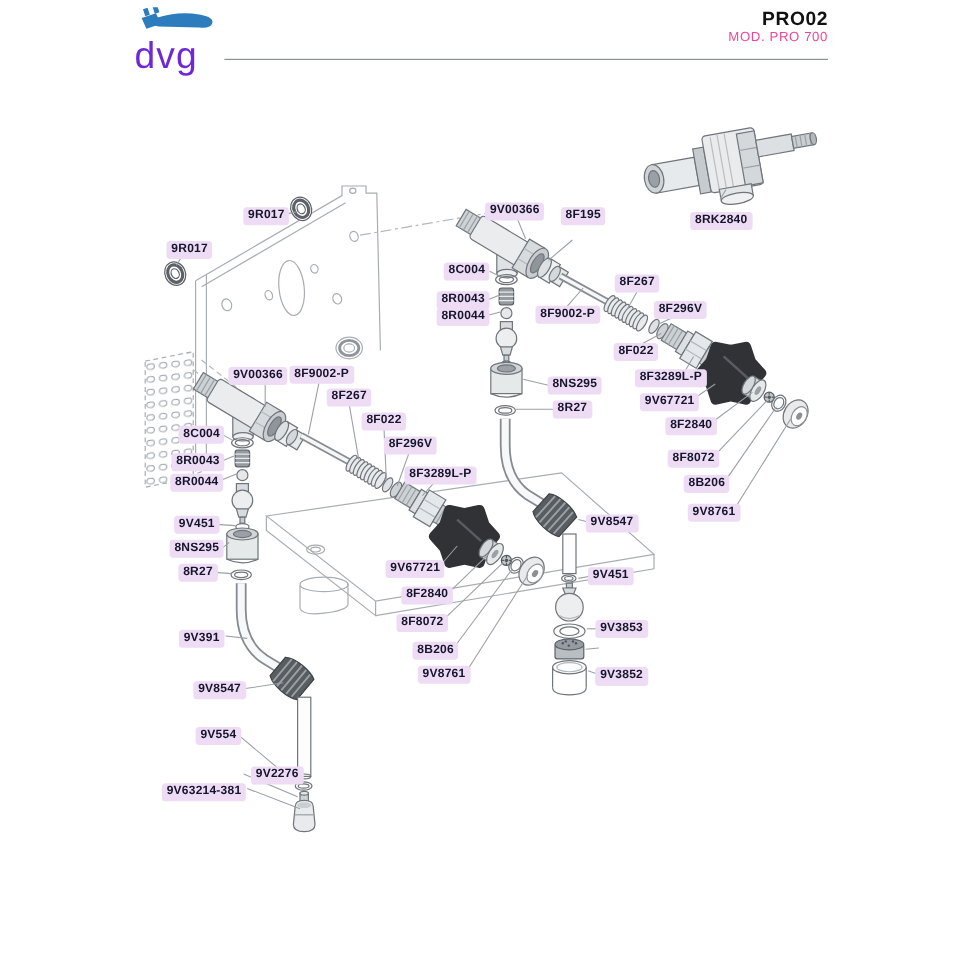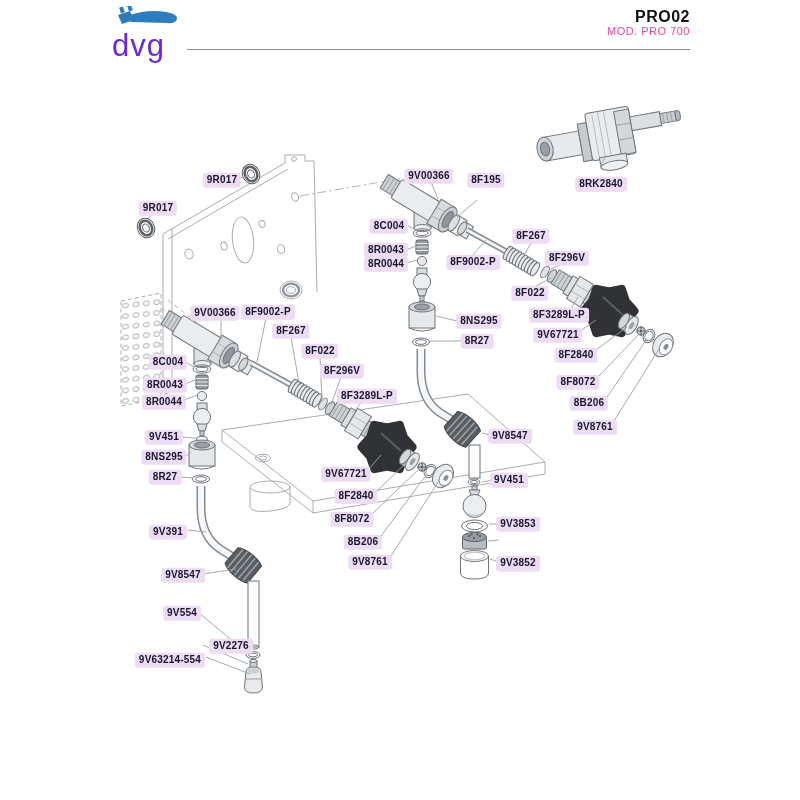--- a/index.html
+++ b/index.html
@@ -410,19 +410,19 @@
     <div class="part-label" style="left: 367px; top: 396px;">8F3289L-P</div>
     <div class="part-label" style="left: 346px; top: 474px;">9V67721</div>
     <div class="part-label" style="left: 356px; top: 496px;">8F2840</div>
     <div class="part-label" style="left: 352px; top: 519px;">8F8072</div>
     <div class="part-label" style="left: 363px; top: 542px;">8B206</div>
     <div class="part-label" style="left: 370px; top: 562px;">9V8761</div>
     <div class="part-label" style="left: 168px; top: 532px;">9V391</div>
     <div class="part-label" style="left: 183px; top: 575px;">9V8547</div>
     <div class="part-label" style="left: 182px; top: 613px;">9V554</div>
     <div class="part-label" style="left: 183px; top: 646px; margin-left: 48px;">9V2276</div>
-    <div class="part-label" style="left: 170px; top: 660px;">9V63214-554</div>
+    <div class="part-label" style="left: 170px; top: 660px;">9V63214-381</div>
     <div class="part-label" style="left: 510px; top: 436px;">9V8547</div>
     <div class="part-label" style="left: 509px; top: 480px;">9V451</div>
     <div class="part-label" style="left: 518px; top: 524px; text-align: center;">9V3853</div>
     <div class="part-label" style="left: 518px; top: 564px;">9V3851</div>
     <div class="part-label" style="left: 518px; top: 563px; text-align: right;">9V3852</div>
   </div>
 
 </body></html>

